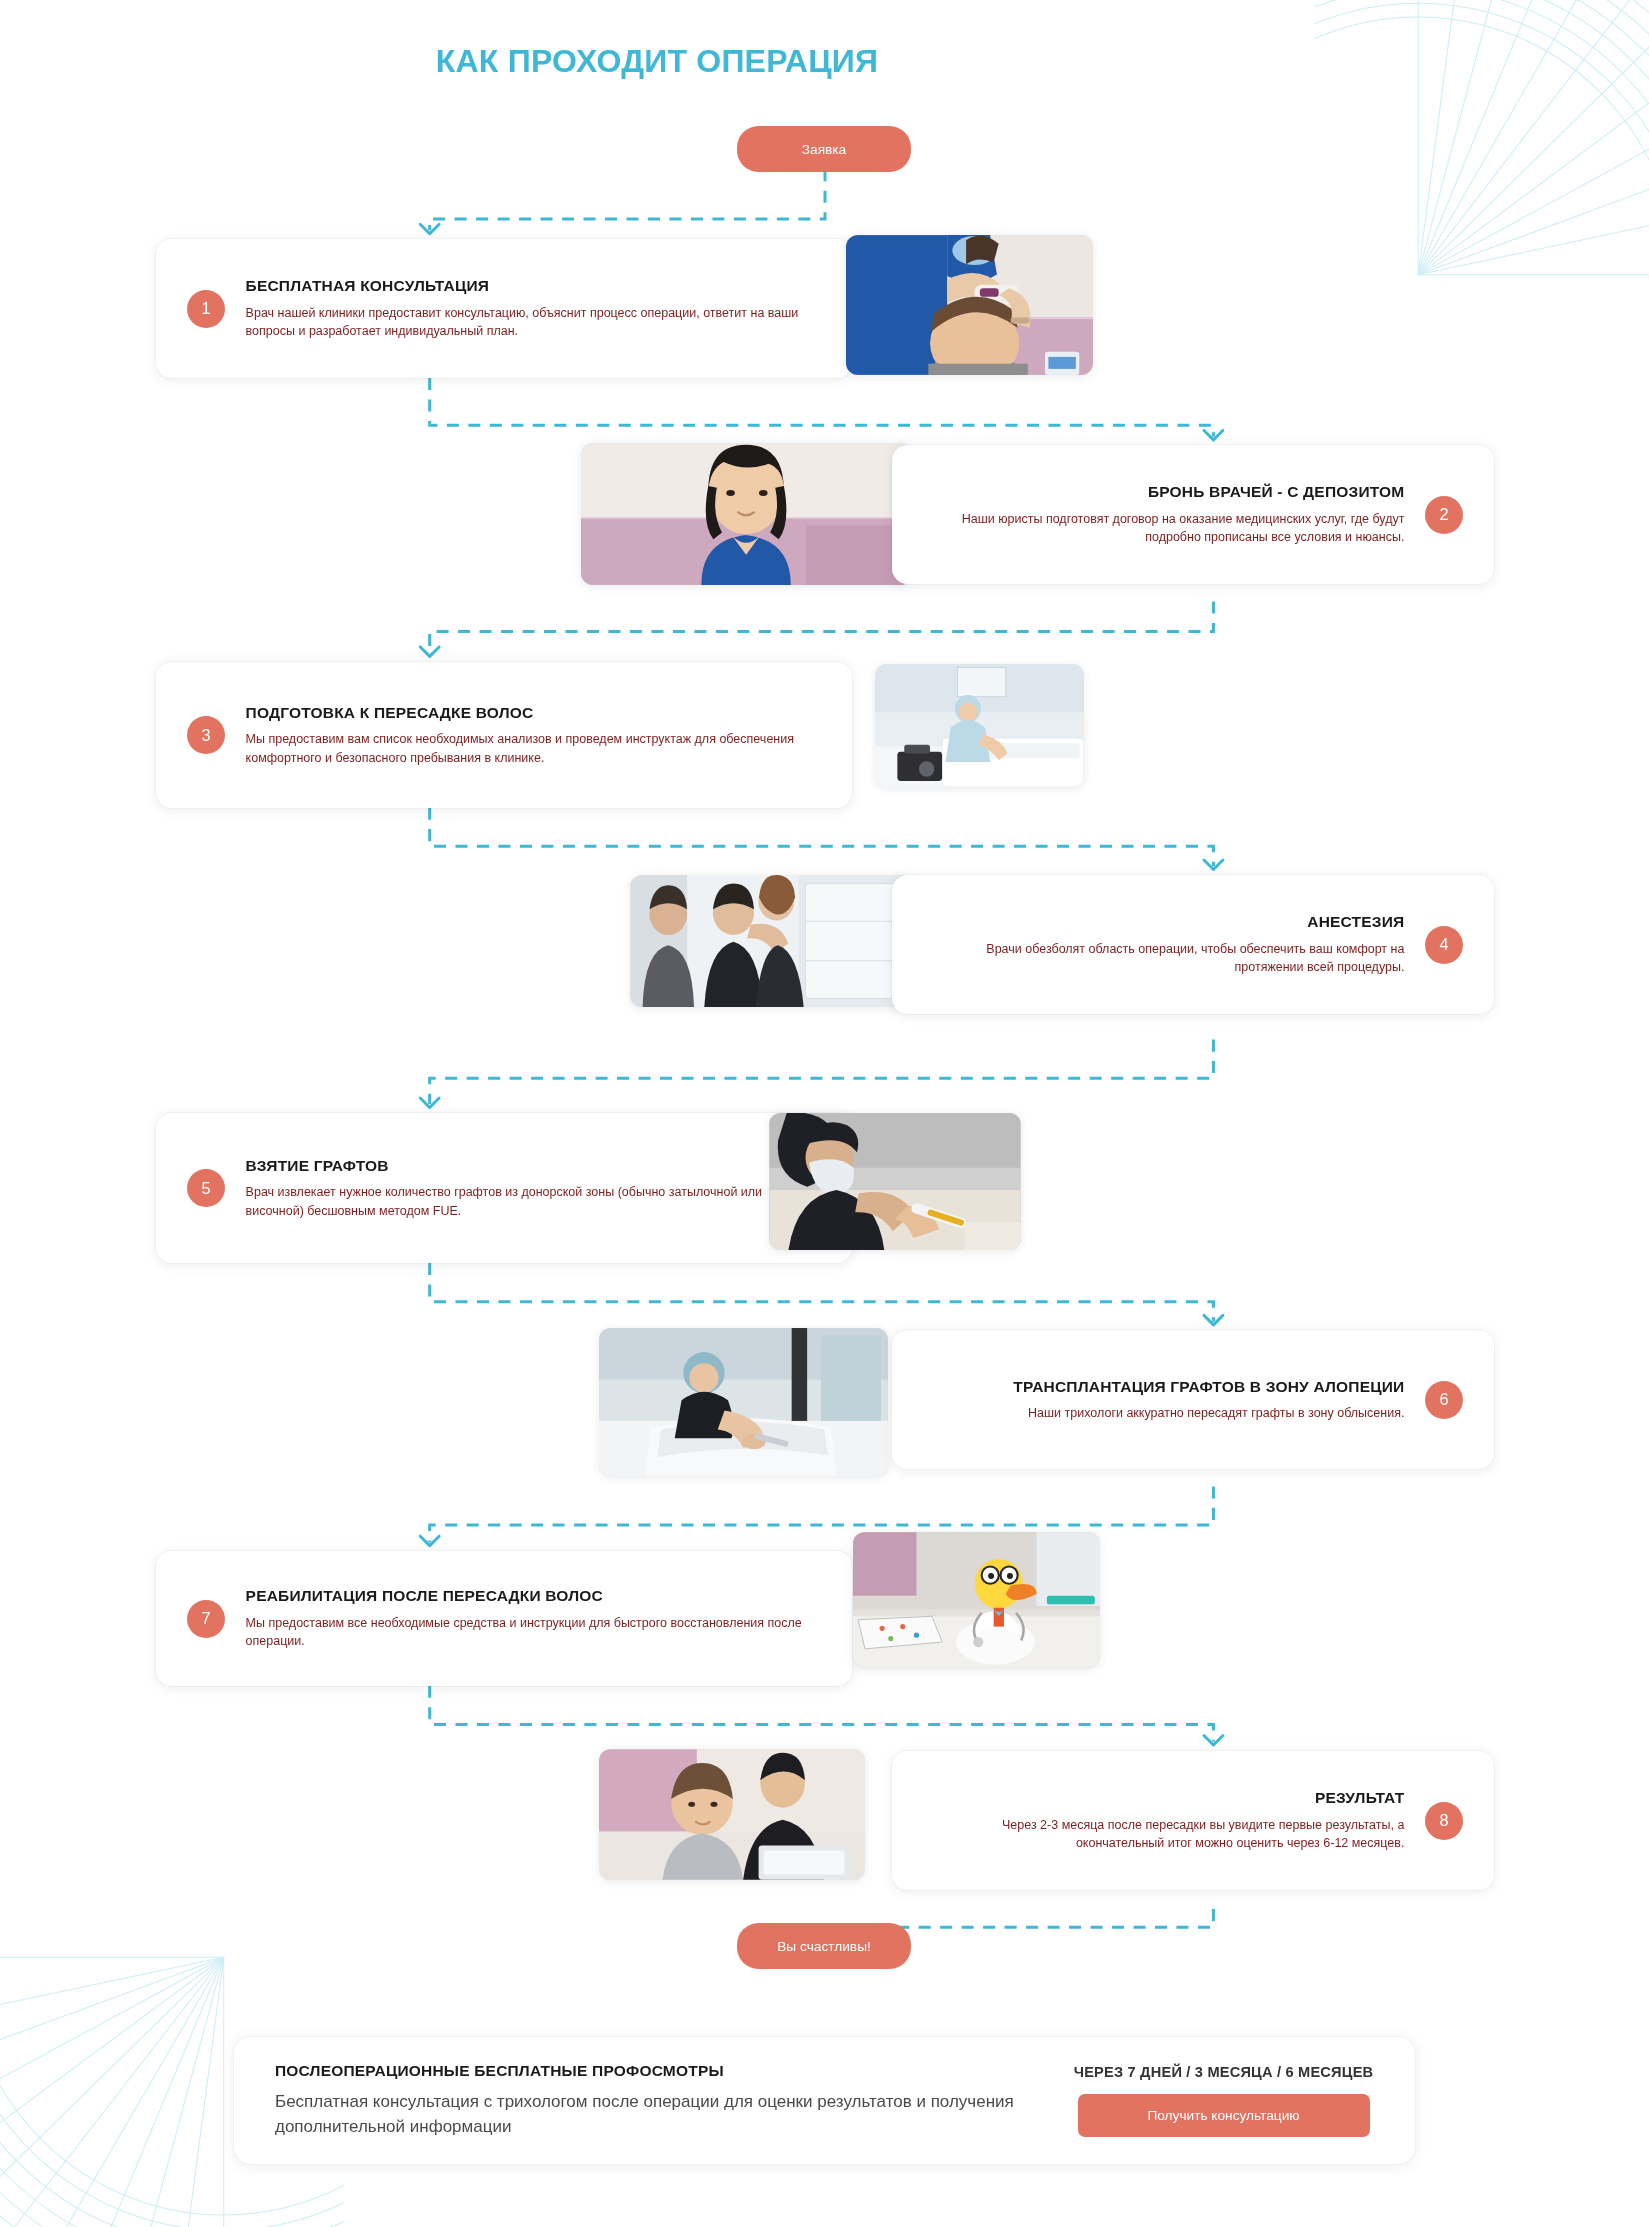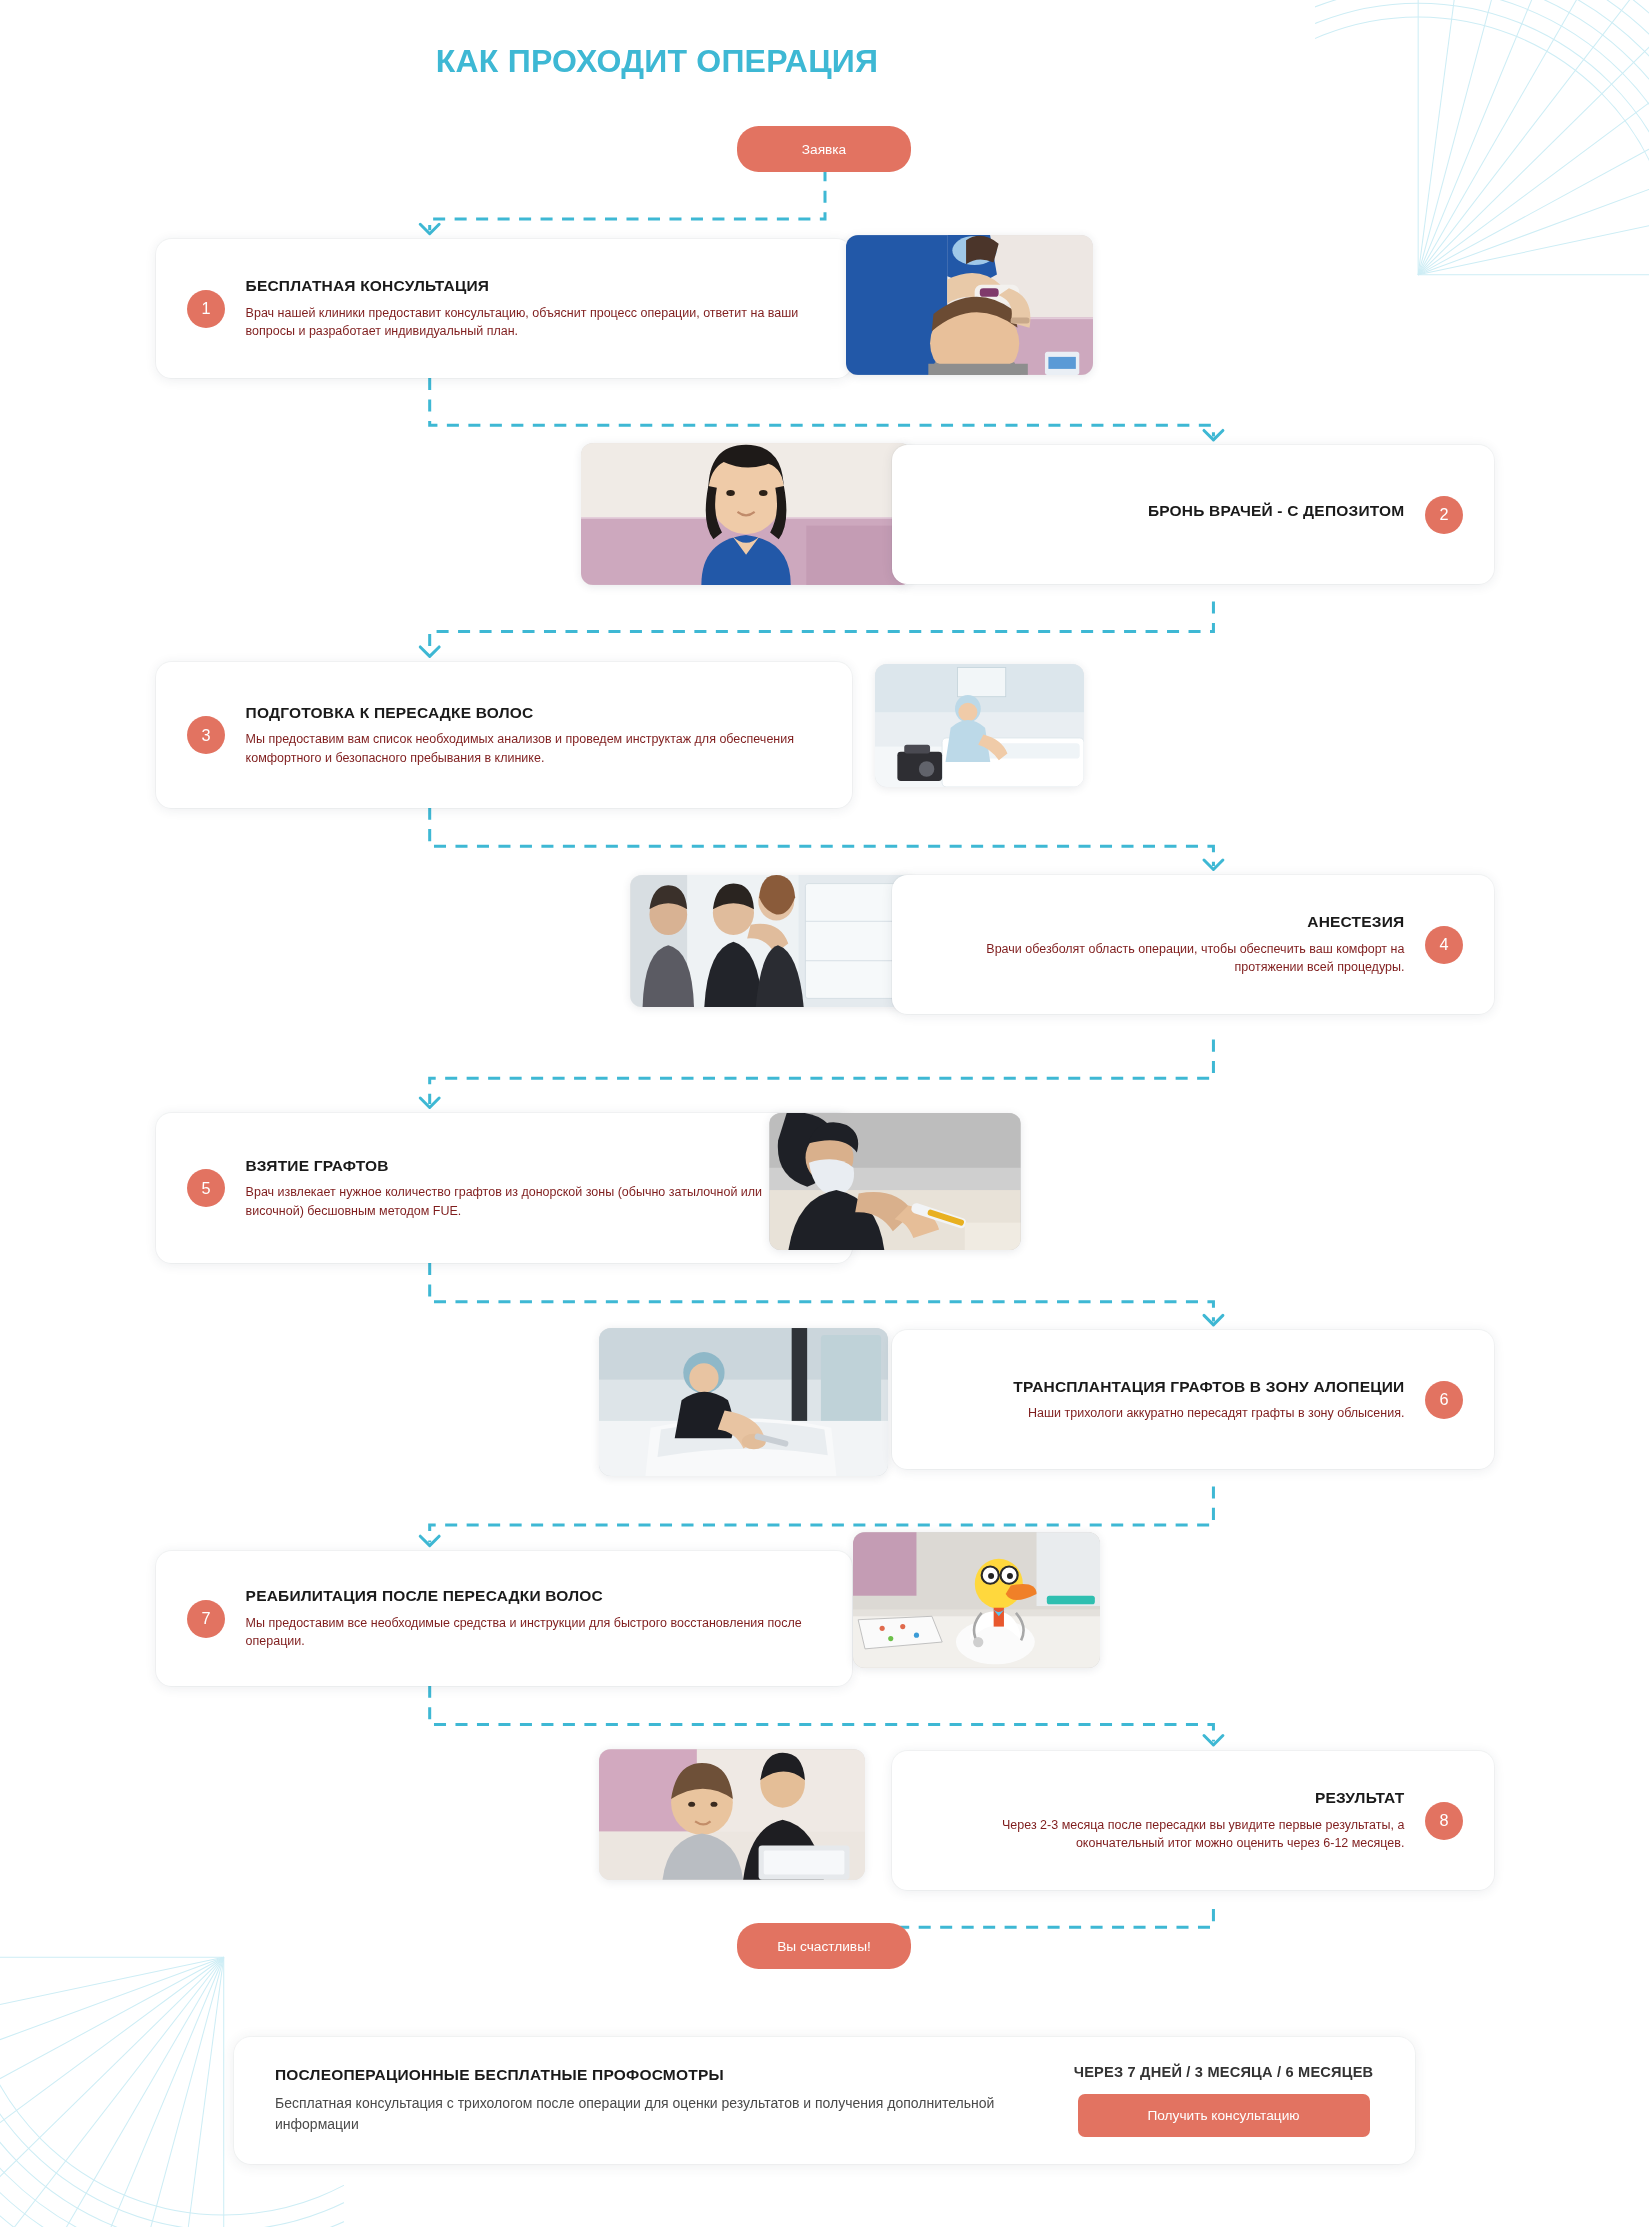--- a/index.html
+++ b/index.html
@@ -151,21 +151,21 @@
     gap: 26px;
   }
   .footer-title {
     font-size: 15.5px;
     font-weight: 700;
     color: #1a1a1a;
     letter-spacing: 0.2px;
     margin-bottom: 8.6px;
   }
   .footer-desc {
-    font-size: 14px;
+    font-size: 17px;
     color: #4a4a4a;
     line-height: 1.48;
   }
   .footer-right {
     text-align: center;
     min-width: 301px;
   }
   .footer-period {
     font-size: 14.6px;
     font-weight: 700;
@@ -339,20 +339,21 @@
       <ellipse cx="174" cy="58" rx="5" ry="3.5" fill="#2B2118"></ellipse>
       <ellipse cx="212" cy="58" rx="5" ry="3.5" fill="#2B2118"></ellipse>
       <path d="M182 80 q10 8 20 0" stroke="#C08B6A" stroke-width="2.5" fill="none"></path>
       <path d="M140 165 q0 -52 52 -58 q52 6 52 58 Z" fill="#2258A8"></path>
       <path d="M176 108 q16 16 32 0 l-16 22 Z" fill="#EFCBA8"></path>
     </svg>
   </div>
   <div class="card card-right" style="top:0;height:139px;">
     <div class="card-text">
       <div class="card-title">БРОНЬ ВРАЧЕЙ - С ДЕПОЗИТОМ</div>
+      <div class="card-desc">Наши юристы подготовят договор на оказание медицинских услуг, где будут подробно прописаны все условия и нюансы.</div>
     </div>
     <div class="badge">2</div>
   </div>
 </div>
 
 <div class="step-row" style="top:662px;height:146px;">
   <div class="card card-left" style="top:0;height:146px;">
     <div class="badge">3</div>
     <div class="card-text">
       <div class="card-title">ПОДГОТОВКА К ПЕРЕСАДКЕ ВОЛОС</div>

